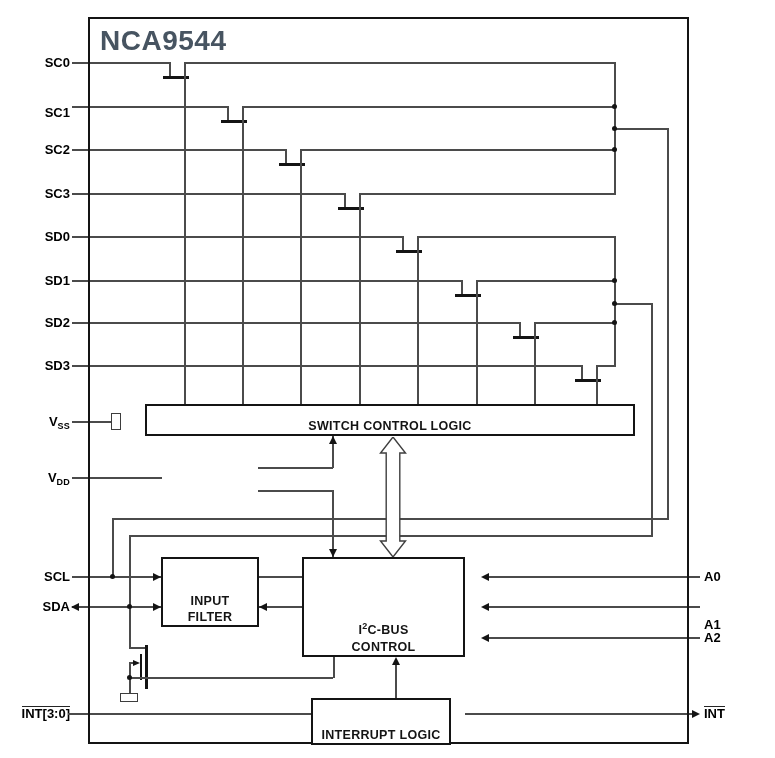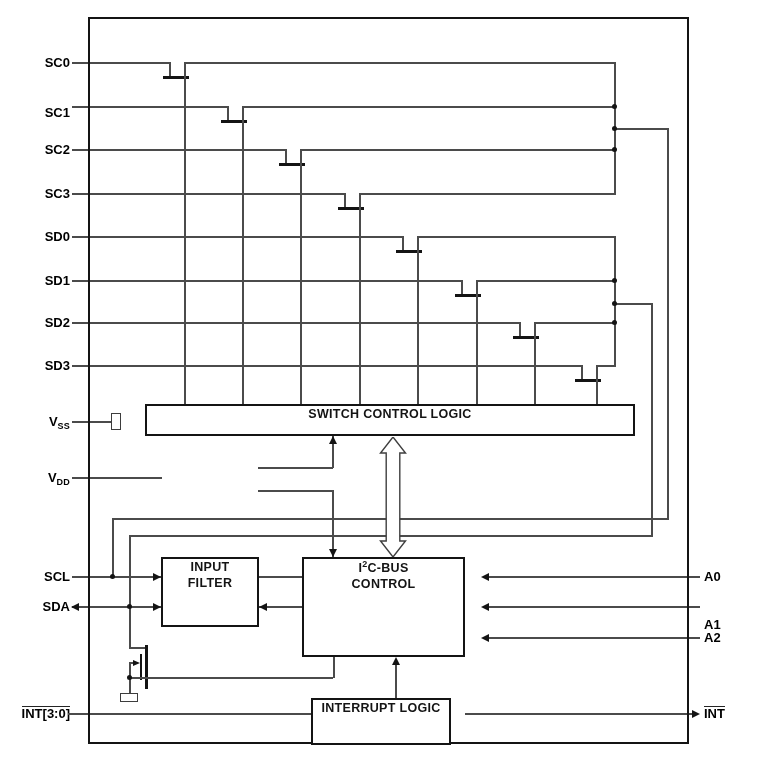--- a/index.html
+++ b/index.html
@@ -9,21 +9,21 @@
   .ln  { position:absolute; background:var(--wire); }
   .bar { position:absolute; background:var(--ink); }
   .dot { position:absolute; width:5px; height:5px; border-radius:50%; background:var(--ink); z-index:7; }
   .tri { position:absolute; width:0; height:0; z-index:4; }
   .tri.r{ border-top:4px solid transparent; border-bottom:4px solid transparent; border-left:8px solid var(--ink); }
   .tri.l{ border-top:4px solid transparent; border-bottom:4px solid transparent; border-right:8px solid var(--ink); }
   .tri.u{ border-left:4px solid transparent; border-right:4px solid transparent; border-bottom:8px solid var(--ink); }
   .tri.d{ border-left:4px solid transparent; border-right:4px solid transparent; border-top:8px solid var(--ink); }
   .tri.rs{ border-top:3.5px solid transparent; border-bottom:3.5px solid transparent; border-left:7px solid var(--ink); }
   .blk { position:absolute; box-sizing:border-box; border:2.5px solid var(--ink); background:#fff; z-index:6;
-         display:flex; flex-direction:column; align-items:center; justify-content:flex-start;
+         display:flex; flex-direction:column; align-items:center; justify-content:flex-end;
          font-size:12.5px; font-weight:600; letter-spacing:.3px; color:var(--ink);
          line-height:1.3; text-align:center; }
   .lbl { position:absolute; font-size:13px; font-weight:700; color:#000000; line-height:16px; white-space:nowrap; }
   .lbl.left  { left:18px; width:52px; text-align:right; }
   .lbl.right { left:704px; text-align:left; }
   .lbl sub{ font-size:9px; font-weight:700; vertical-align:-3px; letter-spacing:.2px; }
   .ovl { display:inline-block; border-top:1.5px solid #242424; line-height:14px; }
   .outer{ position:absolute; left:88px; top:17px; width:601px; height:727px;
           box-sizing:border-box; border:2.6px solid var(--ink); z-index:1; }
   .title{ position:absolute; left:100px; top:25px; font-size:28px; font-weight:700;
@@ -31,20 +31,21 @@
   .pinbox{ position:absolute; box-sizing:border-box; border:1.6px solid #3d3d3d; background:#fff; }
   .bigarrow{ position:absolute; z-index:5; }
   sup{ font-size:9px; }
 </style>
 </head>
 <body>
 
 <div id="canvas">
 
   <div class="outer"></div>
+  <div class="title">NCA9544</div>
 
   <div class="lbl left" style="top:55px">SC0</div>
   <div class="ln" style="left:72px;top:62px;width:97px;height:1.6px"></div>
   <div class="ln" style="left:169px;top:62px;width:1.6px;height:14.5px"></div>
   <div class="bar" style="left:163px;top:75.5px;width:26px;height:3.4px"></div>
   <div class="ln" style="left:184px;top:62px;width:1.6px;height:342px"></div>
   <div class="ln" style="left:184px;top:62px;width:431.6px;height:1.6px"></div>
 
   <div class="lbl left" style="top:105px">SC1</div>
   <div class="ln" style="left:72px;top:106px;width:155px;height:1.6px"></div>

